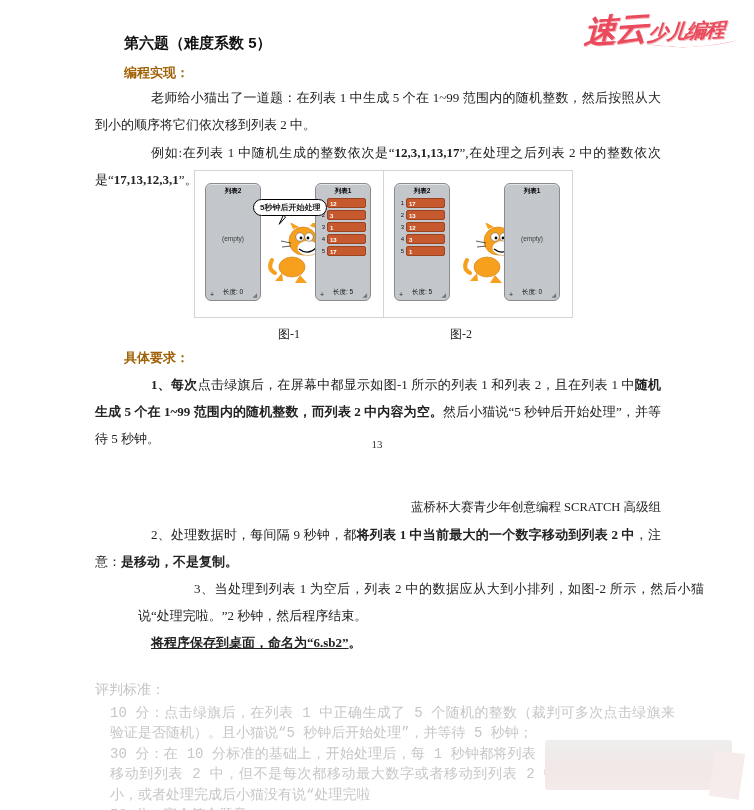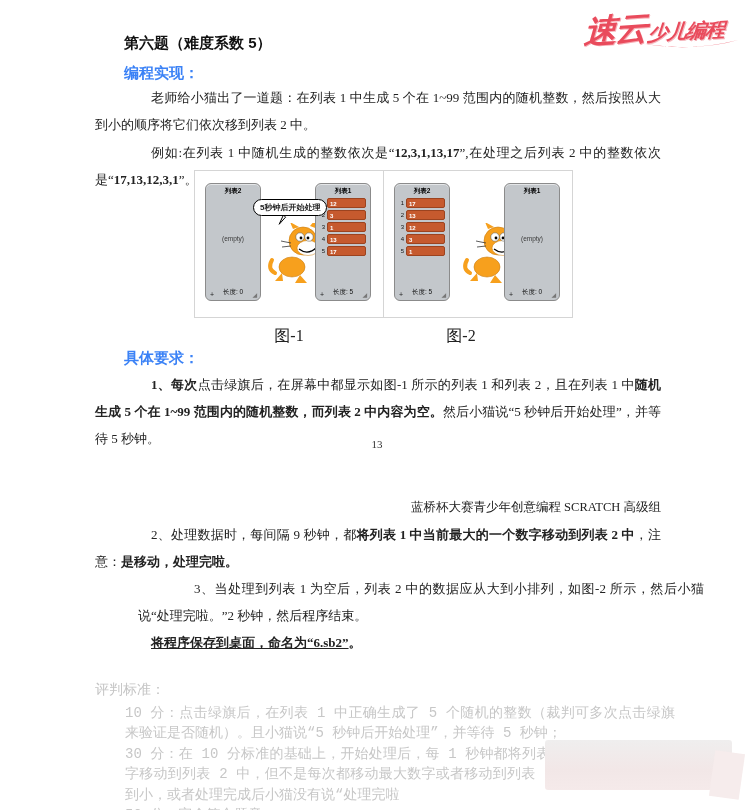--- a/index.html
+++ b/index.html
@@ -25,34 +25,34 @@
     letter-spacing:-1px; white-space:nowrap;
   }
   .logo-swoosh { position:absolute; left:58px; top:36px; }
   
   .abs { position:absolute; }
   .doc-title {
     left:124px; top:34px; font-size:15px; font-weight:bold;
     font-family:"Liberation Sans","DejaVu Sans",sans-serif; color:#111;
   }
   .sec-head {
-    font-size:15px; font-weight:bold;
-    font-family:"Liberation Sans","DejaVu Sans",sans-serif; color:#3b82f6;
+    font-size:13px; font-weight:bold;
+    font-family:"Liberation Sans","DejaVu Sans",sans-serif; color:#a16207;
   }
   .para { width:566px; font-size:13px; line-height:27px; text-align:justify; color:#222; }
   .indent { text-indent:56px; }
   .b { font-weight:bold; }
   .u { text-decoration:underline;font-family:Liberation Serif, serif; }
   .page-num { left:0; top:438px; width:754px; text-align:center; font-size:11px; color:#333; }
   .course-head { left:95px; top:499px; width:566px; text-align:right; font-size:12.5px; color:#222; }
   
   .figure-row { left:194px; top:170px; display:flex; }
   .panel { width:190px; height:148px; background:#fff; border:1px solid #d5d5d5; position:relative; }
   .panel + .panel { margin-left:-1px; }
-  .cap { top:326px; width:190px; text-align:center; font-size:16px; color:#222; }
+  .cap { top:326px; width:190px; text-align:center; font-size:12px; color:#222; }
   
   .sc-list {
     position:absolute; top:12px; width:56px; height:118px;
     background:#c3c7cb; border:1px solid #8b8b8b; border-radius:6px;
     box-shadow:inset 0 1px 0 #e4e6e8; display:flex; flex-direction:column;
     font-family:"Liberation Sans","DejaVu Sans",sans-serif;
   }
   .sc-title { font-size:6.5px; font-weight:bold; text-align:center; padding:3px 0 2px; color:#000; }
   .sc-body { flex:1; position:relative; padding:0 4px 0 2px; }
   .sc-row { display:flex; align-items:center; margin-bottom:2px; }
@@ -76,21 +76,21 @@
     position:absolute; background:#fff; border:1.5px solid #000; border-radius:9px;
     font-size:8px; font-weight:bold; padding:2px 6px; white-space:nowrap;
     font-family:"Liberation Sans","DejaVu Sans",sans-serif; z-index:3;
   }
   .bubble-tail {
     position:absolute; width:10px; height:10px; z-index:2;
   }
   
   .grading { left:95px; top:680px; width:580px; color:#c7c7c7; font-size:14px; line-height:20.5px;font-family:Liberation Mono, monospace; }
   .grading .g-head { margin-bottom:2px; color:#c4c4c4; }
-  .grading .g-item { margin-left:30px; text-align:justify; }
+  .grading .g-item { margin-left:15px; text-align:justify; }
   .blob {
     position:absolute; left:545px; top:740px; width:187px; height:50px;
     background:linear-gradient(180deg,#efeeee 0%,#f2e7e7 60%,#f5eaea 100%);
     border-radius:3px; z-index:5;
   }
   .blob::after {
     content:""; position:absolute; right:-10px; top:12px; width:30px; height:46px;
     background:#f6ecec; transform:rotate(8deg);
   }
 </style>
@@ -246,21 +246,21 @@
 
   <div class="abs cap" style="left:194px;">图-1</div>
   <div class="abs cap" style="left:366px;">图-2</div>
 
   <div class="abs sec-head" style="left:124px; top:349px;">具体要求：</div>
   <div class="abs para indent" style="left:95px; top:371px;"><span class="b">1、</span><span class="b">每次</span><span>点击绿旗后，在屏幕中都显示如图-1 所示的列表 1 和列表 2，且在列表 1 中</span><span class="b">随机生成 5 个在 1~99 范围内的随机整数，而列表 2 中内容为空。</span><span>然后小猫说“5 秒钟后开始处理”，并等待 5 秒钟。</span></div>
 
   <div class="abs page-num">13</div>
   <div class="abs course-head">蓝桥杯大赛青少年创意编程 SCRATCH 高级组</div>
 
-  <div class="abs para indent" style="left:95px; top:521px;"><span>2、处理数据时，每间隔 9 秒钟，都</span><span class="b">将列表 1 中当前最大的一个数字移动到列表 2 中</span><span>，注意：</span><span class="b">是移动，处理完啦。</span></div>
+  <div class="abs para indent" style="left:95px; top:521px;"><span>2、处理数据时，每间隔 9 秒钟，都</span><span class="b">将列表 1 中当前最大的一个数字移动到列表 2 中</span><span>，注意：</span><span class="b">是移动，不是复制。</span></div>
   <div class="abs para indent" style="left:102px; top:575px;margin-left:36px;"><span>3、当处理到列表 1 为空后，列表 2 中的数据应从大到小排列，如图-2 所示，然后小猫说“处理完啦。”2 秒钟，然后程序结束。</span></div>
   <div class="abs para indent" style="left:95px; top:629px;"><span class="b u">将程序保存到桌面，命名为“6.sb2”</span><span class="b">。</span></div>
 
   <div class="abs grading">
     <div class="g-head">评判标准：</div>
     <div class="g-item">10 分：点击绿旗后，在列表 1 中正确生成了 5 个随机的整数（裁判可多次点击绿旗来验证是否随机）。且小猫说“5 秒钟后开始处理”，并等待 5 秒钟；</div>
     <div class="g-item">30 分：在 10 分标准的基础上，开始处理后，每 1 秒钟都将列表 1 中当前最大的数字移动到列表 2 中，但不是每次都移动最大数字或者移动到列表 2 中后顺序不是从大到小，或者处理完成后小猫没有说“处理完啦</div>
     <div class="g-item">50 分：完全符合题意。</div>
   </div>
 

